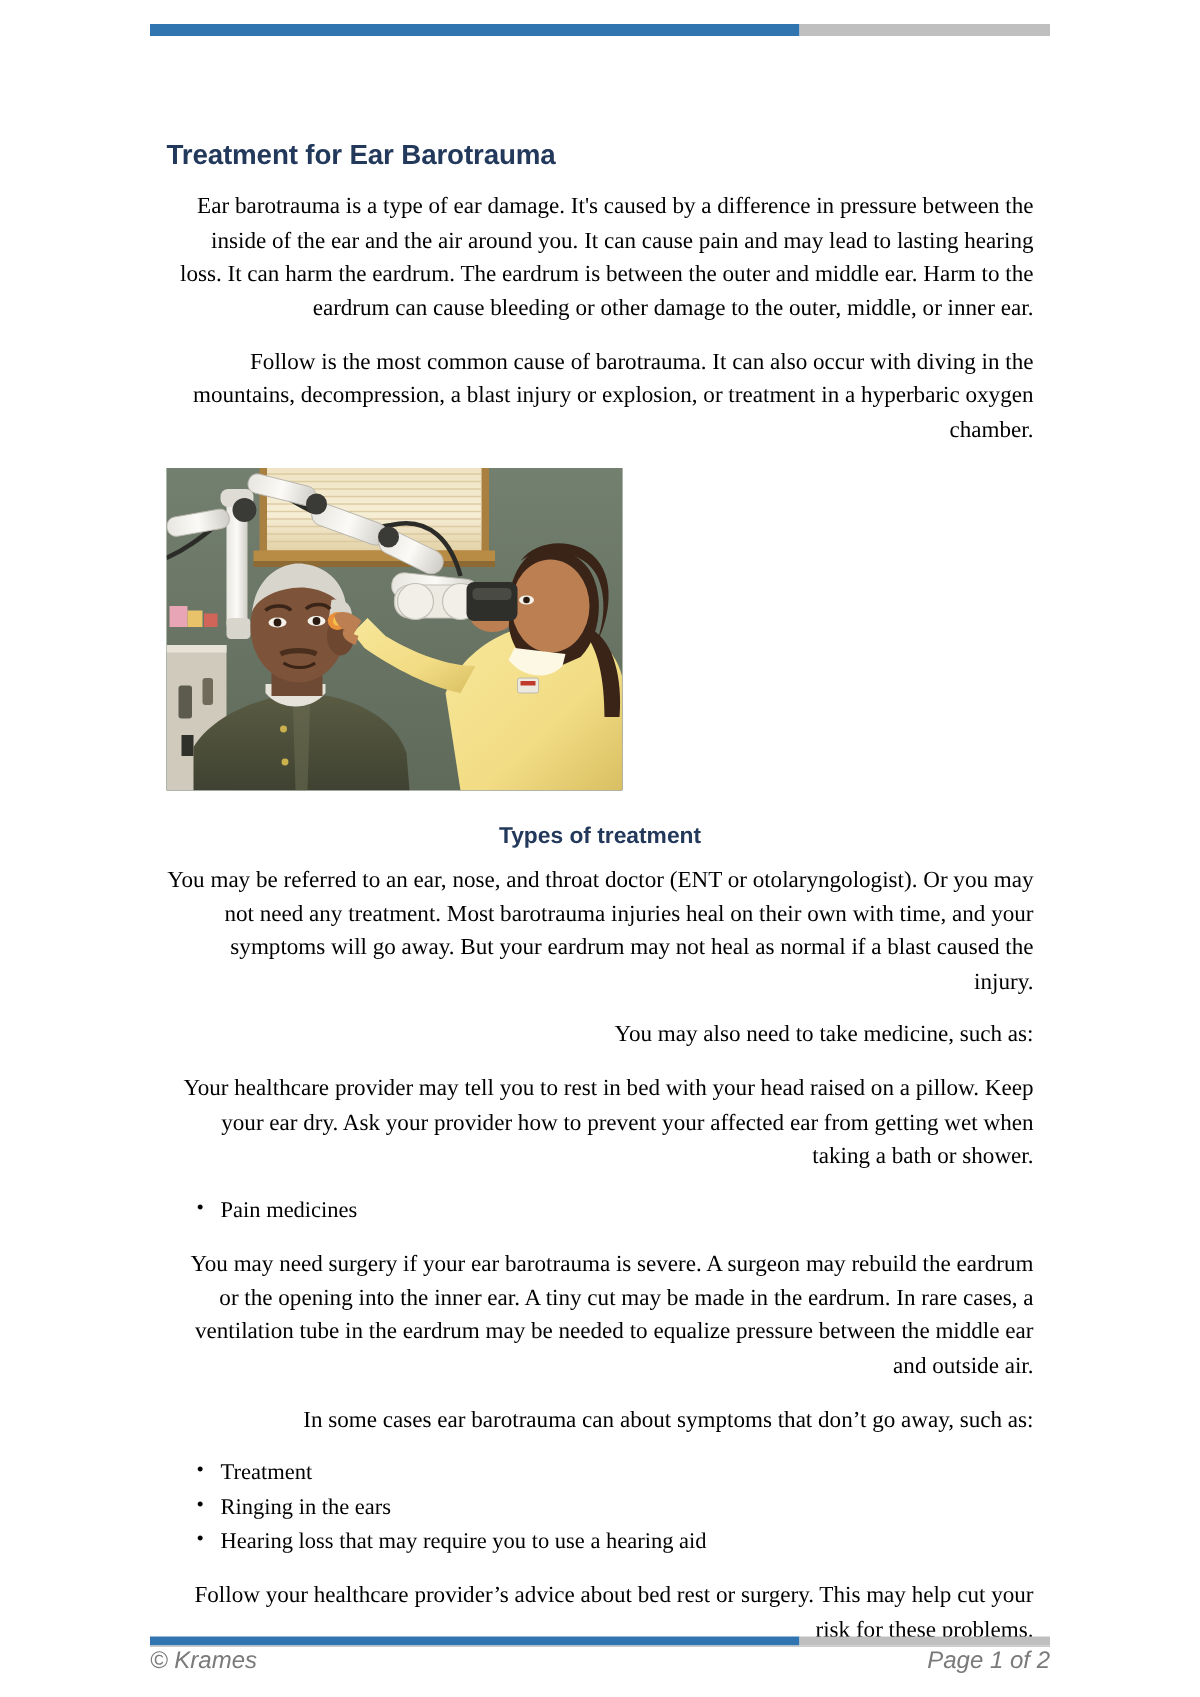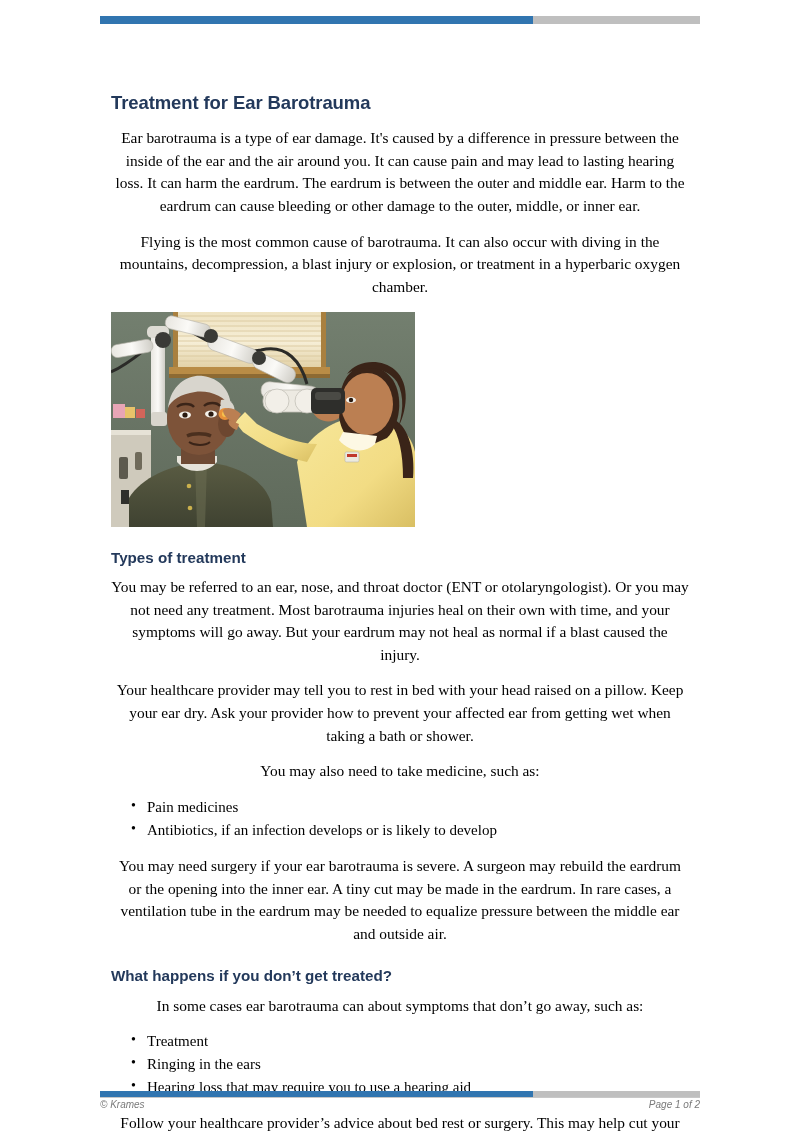--- a/index.html
+++ b/index.html
@@ -59,27 +59,28 @@
     line-height: 1.2;
   }
 
   h2.section-title {
     font-family: "Liberation Sans", "DejaVu Sans", sans-serif;
     font-size: 15.2px;
     font-weight: bold;
     color: #23395b;
     margin: 22px 0 9px 0;
     line-height: 1.2;
+    text-align: center;
   }
 
   p.para {
     font-size: 15.4px;
     line-height: 1.47;
     margin: 0 0 13px 0;
-    text-align: center;
+    text-align: right;
   }
 
   ul.bullets {
     margin: 0 0 13px 0;
     padding-left: 36px;
     list-style: none;
   }
   ul.bullets li {
     font-size: 15px;
     line-height: 1.53;
@@ -133,40 +134,40 @@
   .footer-text {
     position: absolute;
     left: 100px;
     top: 1099px;
     width: 600px;
     display: flex;
     justify-content: space-between;
     align-items: center;
     font-family: "Liberation Sans", "DejaVu Sans", sans-serif;
     font-style: italic;
-    font-size: 10px;
+    font-size: 16px;
     color: #7a7a7a;
   }
 </style>
 </head>
 <body>
 
 <div class="page">
 
   <div class="header-rule">
     <div class="seg-blue"></div>
     <div class="seg-gray"></div>
   </div>
 
   <div class="content">
 
     <h1 class="doc-title">Treatment for Ear Barotrauma</h1>
 
     <p class="para">Ear barotrauma is a type of ear damage. It's caused by a difference in pressure between the inside of the ear and the air around you. It can cause pain and may lead to lasting hearing loss. It can harm the eardrum. The eardrum is between the outer and middle ear. Harm to the eardrum can cause bleeding or other damage to the outer, middle, or inner ear.</p>
-    <p class="para">Flying is the most common cause of barotrauma. It can also occur with diving in the mountains, decompression, a blast injury or explosion, or treatment in a hyperbaric oxygen chamber.</p>
+    <p class="para">Follow is the most common cause of barotrauma. It can also occur with diving in the mountains, decompression, a blast injury or explosion, or treatment in a hyperbaric oxygen chamber.</p>
 
     <div class="photo-wrap">
       <svg class="photo-svg" viewBox="0 0 304 215" preserveAspectRatio="none">
         <defs>
           <linearGradient id="wallg" x1="0" y1="0" x2="0" y2="1">
             <stop offset="0%" stop-color="#737f6f"></stop>
             <stop offset="100%" stop-color="#5f6a5b"></stop>
           </linearGradient>
           <linearGradient id="blindg" x1="0" y1="0" x2="0" y2="1">
             <stop offset="0%" stop-color="#efe3c2"></stop>
@@ -282,31 +283,29 @@
 
         <path d="M214 80 C 206 82, 200 90, 202 100 C 206 110, 220 112, 228 106 L230 86 Z" fill="#bb7f52"></path>
         <rect x="200" y="76" width="34" height="26" rx="5" fill="#2e2e2b"></rect>
         <rect x="204" y="80" width="26" height="8" rx="3" fill="#4a4a45"></rect>
       </svg>
     </div>
 
     <h2 class="section-title">Types of treatment</h2>
 
     <p class="para">You may be referred to an ear, nose, and throat doctor (ENT or otolaryngologist). Or you may not need any treatment. Most barotrauma injuries heal on their own with time, and your symptoms will go away. But your eardrum may not heal as normal if a blast caused the injury.</p>
+    <p class="para">You may also need to take medicine, such as:</p>
     <p class="para">Your healthcare provider may tell you to rest in bed with your head raised on a pillow. Keep your ear dry. Ask your provider how to prevent your affected ear from getting wet when taking a bath or shower.</p>
-    <p class="para">You may also need to take medicine, such as:</p>
 
     <ul class="bullets">
       <li>Pain medicines</li>
-      <li>Antibiotics, if an infection develops or is likely to develop</li>
     </ul>
 
     <p class="para">You may need surgery if your ear barotrauma is severe. A surgeon may rebuild the eardrum or the opening into the inner ear. A tiny cut may be made in the eardrum. In rare cases, a ventilation tube in the eardrum may be needed to equalize pressure between the middle ear and outside air.</p>
 
-    <h2 class="section-title">What happens if you don’t get treated?</h2>
 
     <p class="para">In some cases ear barotrauma can about symptoms that don’t go away, such as:</p>
 
     <ul class="bullets">
       <li>Treatment</li>
       <li>Ringing in the ears</li>
       <li>Hearing loss that may require you to use a hearing aid</li>
     </ul>
 
     <p class="para">Follow your healthcare provider’s advice about bed rest or surgery. This may help cut your risk for these problems.</p>

